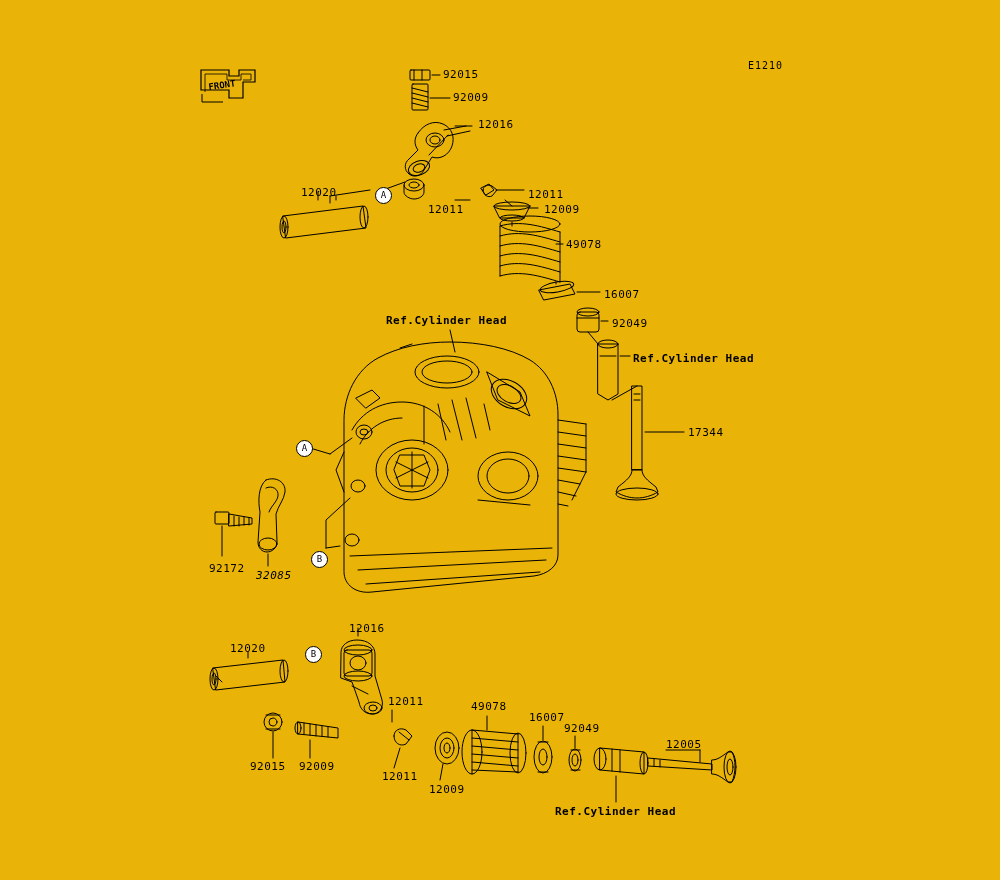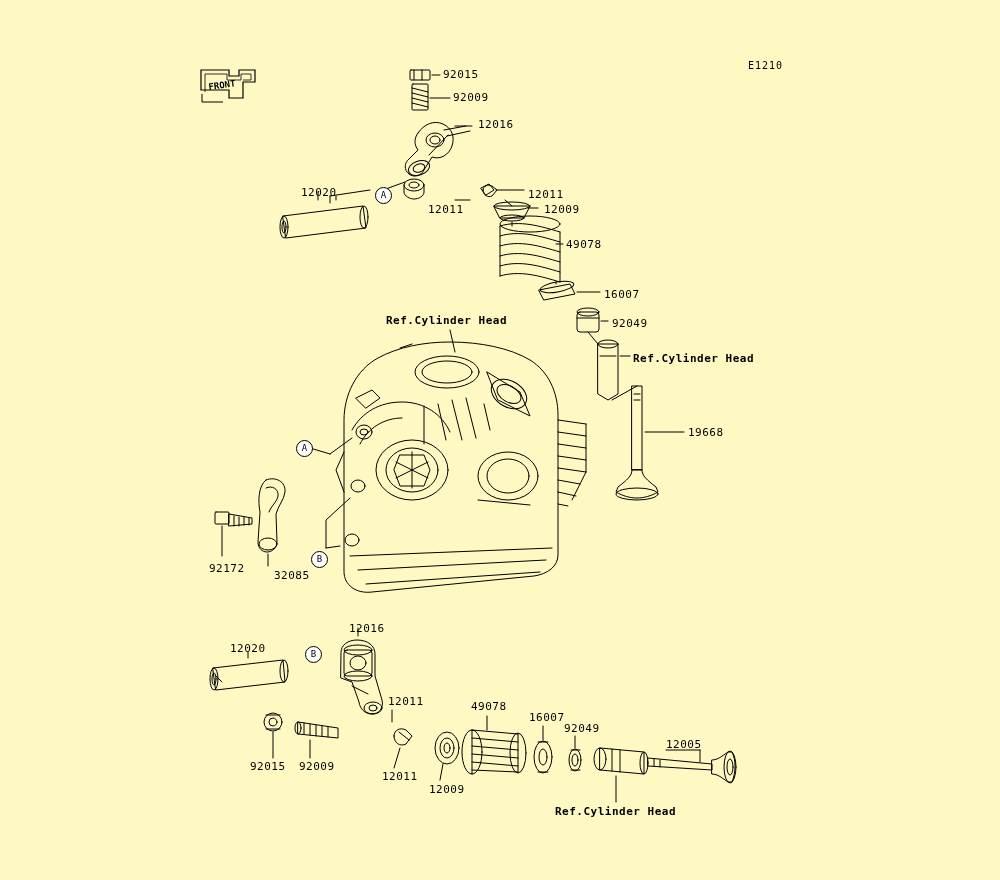--- a/index.html
+++ b/index.html
@@ -4,21 +4,21 @@
 <style>
   html, body {
     margin: 0;
     padding: 0;
     background: #ffffff;
   }
   #page {
     position: relative;
     width: 1000px;
     height: 880px;
-    background: #fef9c3;
+    background: #eab308;
     font-family: "DejaVu Sans Mono", monospace;
     overflow: hidden;
   }
   .lbl {
     position: absolute;
     font-family: "DejaVu Sans Mono", monospace;
     font-size: 11px;
     color: #000000;
     white-space: nowrap;
     letter-spacing: 0.5px;
@@ -377,25 +377,25 @@
 
   <div class="lbl" style="left:443px; top:68px;">92015</div>
   <div class="lbl" style="left:453px; top:91px;">92009</div>
   <div class="lbl" style="left:478px; top:118px;">12016</div>
   <div class="lbl" style="left:528px; top:188px;">12011</div>
   <div class="lbl" style="left:428px; top:203px;">12011</div>
   <div class="lbl" style="left:544px; top:203px;">12009</div>
   <div class="lbl" style="left:566px; top:238px;">49078</div>
   <div class="lbl" style="left:604px; top:288px;">16007</div>
   <div class="lbl" style="left:612px; top:317px;">92049</div>
-  <div class="lbl" style="left:688px; top:426px;">19668</div>
+  <div class="lbl" style="left:688px; top:426px;">17344</div>
   <div class="lbl" style="left:301px; top:186px;">12020</div>
 
   <div class="lbl" style="left:209px; top:562px;text-align:center;">92172</div>
-  <div class="lbl" style="left:274px; top:569px;">32085</div>
+  <div class="lbl" style="left:256px; top:569px;font-style:italic;">32085</div>
 
   <div class="lbl" style="left:230px; top:642px;">12020</div>
   <div class="lbl" style="left:349px; top:622px;">12016</div>
   <div class="lbl" style="left:388px; top:695px;">12011</div>
   <div class="lbl" style="left:382px; top:770px;">12011</div>
   <div class="lbl" style="left:429px; top:783px;">12009</div>
   <div class="lbl" style="left:471px; top:700px;">49078</div>
   <div class="lbl" style="left:529px; top:711px;">16007</div>
   <div class="lbl" style="left:564px; top:722px;">92049</div>
   <div class="lbl" style="left:666px; top:738px;text-align:right;">12005</div>

